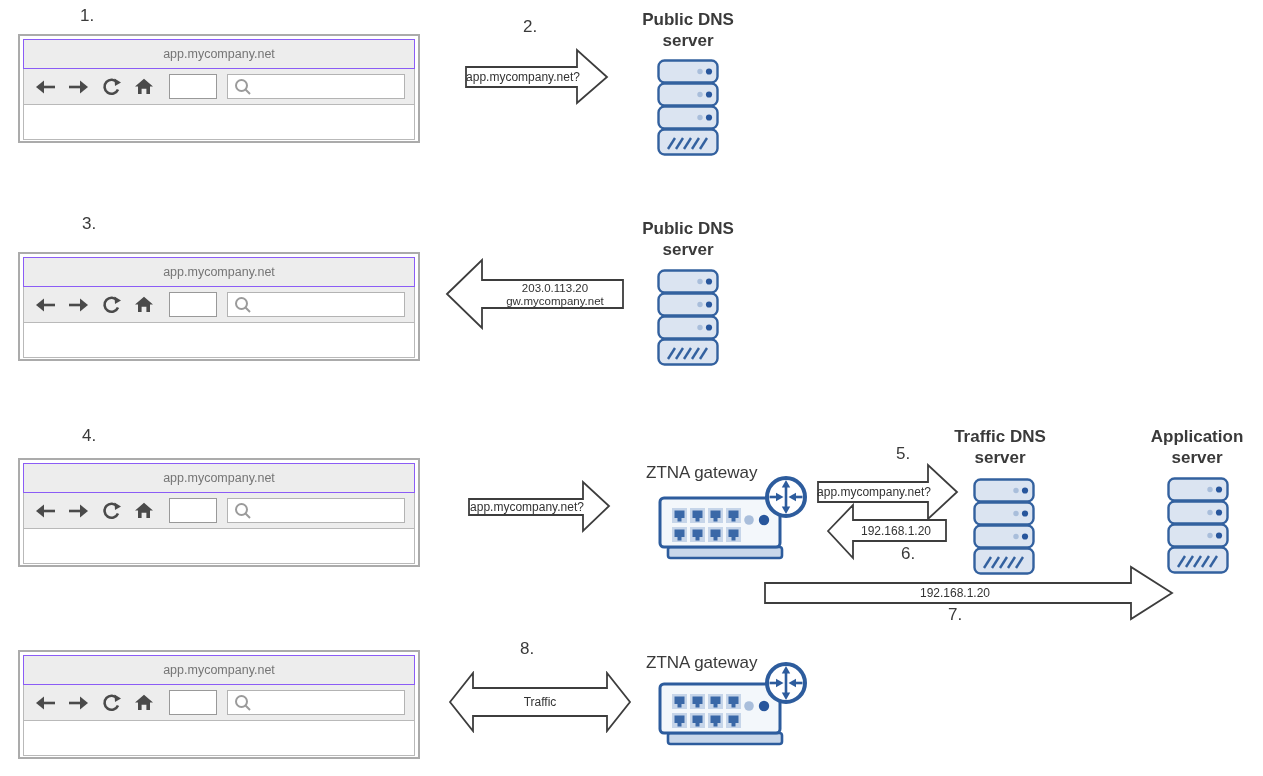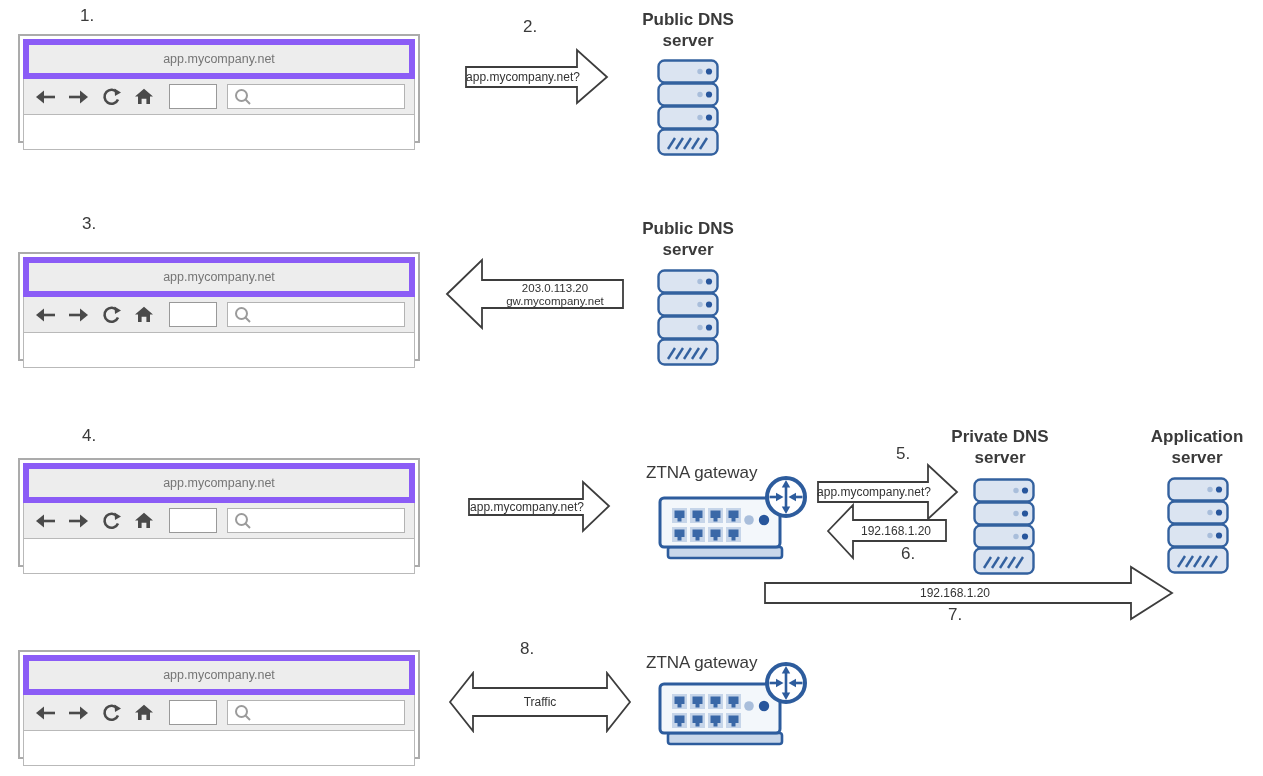--- a/index.html
+++ b/index.html
@@ -7,21 +7,21 @@
     position:relative; width:1263px; height:776px; background:#ffffff;
     font-family:"Liberation Sans", sans-serif; overflow:hidden;
   }
   .abs { position:absolute; }
 
   .step-label { font-size:17px; color:#3a3a3a; }
   .node-title { font-size:17px; color:#3a3a3a; text-align:center; white-space:pre-line; line-height:1.22; width:140px;font-weight:bold; }
 
   
   .browser { width:402px; height:109px; box-sizing:border-box; border:2px solid #ababab; background:#fff; padding:3px; }
-  .b-title { height:28px; border:6px solid #8b5cf6; background:#ededed;
+  .b-title { height:28px; border:1px solid #8b5cf6; background:#ededed;
              display:flex; align-items:center; justify-content:center;
              font-size:12.5px; color:#757575; }
   .b-toolbar { height:35px; border:1px solid #b9b9b9; border-top:none; background:#ededed;
                display:flex; align-items:center; padding:0 9px; box-sizing:content-box; }
   .b-content { height:34px; border:1px solid #b9b9b9; border-top:none; background:#fff; }
   .tb-icon { display:flex; align-items:center; justify-content:center; width:24px; margin-right:9px; }
   .b-box-small { width:46px; height:23px; background:#fff; border:1.5px solid #999; margin-left:4px; flex:none; }
   .b-search { flex:1; height:23px; background:#fff; border:1.5px solid #b3b3b3; margin-left:10px;
               display:flex; align-items:center; padding-left:6px; }
 
@@ -213,21 +213,21 @@
           </svg>
         </span>
     </div>
     <div class="b-content"></div>
   </div>
 
   <div class="abs node-title" style="left:618px;top:10px;">Public DNS
 server</div>
   <div class="abs node-title" style="left:618px;top:219px;">Public DNS
 server</div>
-  <div class="abs node-title" style="left:930px;top:427px;">Private DNS
+  <div class="abs node-title" style="left:930px;top:427px;">Traffic DNS
 server</div>
   <div class="abs node-title" style="left:1127px;top:427px;">Application
 server</div>
   <div class="abs" style="left:646px;top:463px;font-size:17px;color:#3a3a3a;">ZTNA gateway</div>
   <div class="abs" style="left:646px;top:653px;font-size:17px;color:#3a3a3a;">ZTNA gateway</div>
 
   <svg class="abs" style="left:657px;top:59px;" width="62" height="97">
     <rect class="su" x="1.5" y="1.5" width="59" height="22" rx="6"></rect>
     <rect class="su" x="1.5" y="24.5" width="59" height="22" rx="6"></rect>
     <rect class="su" x="1.5" y="47.5" width="59" height="22" rx="6"></rect>

